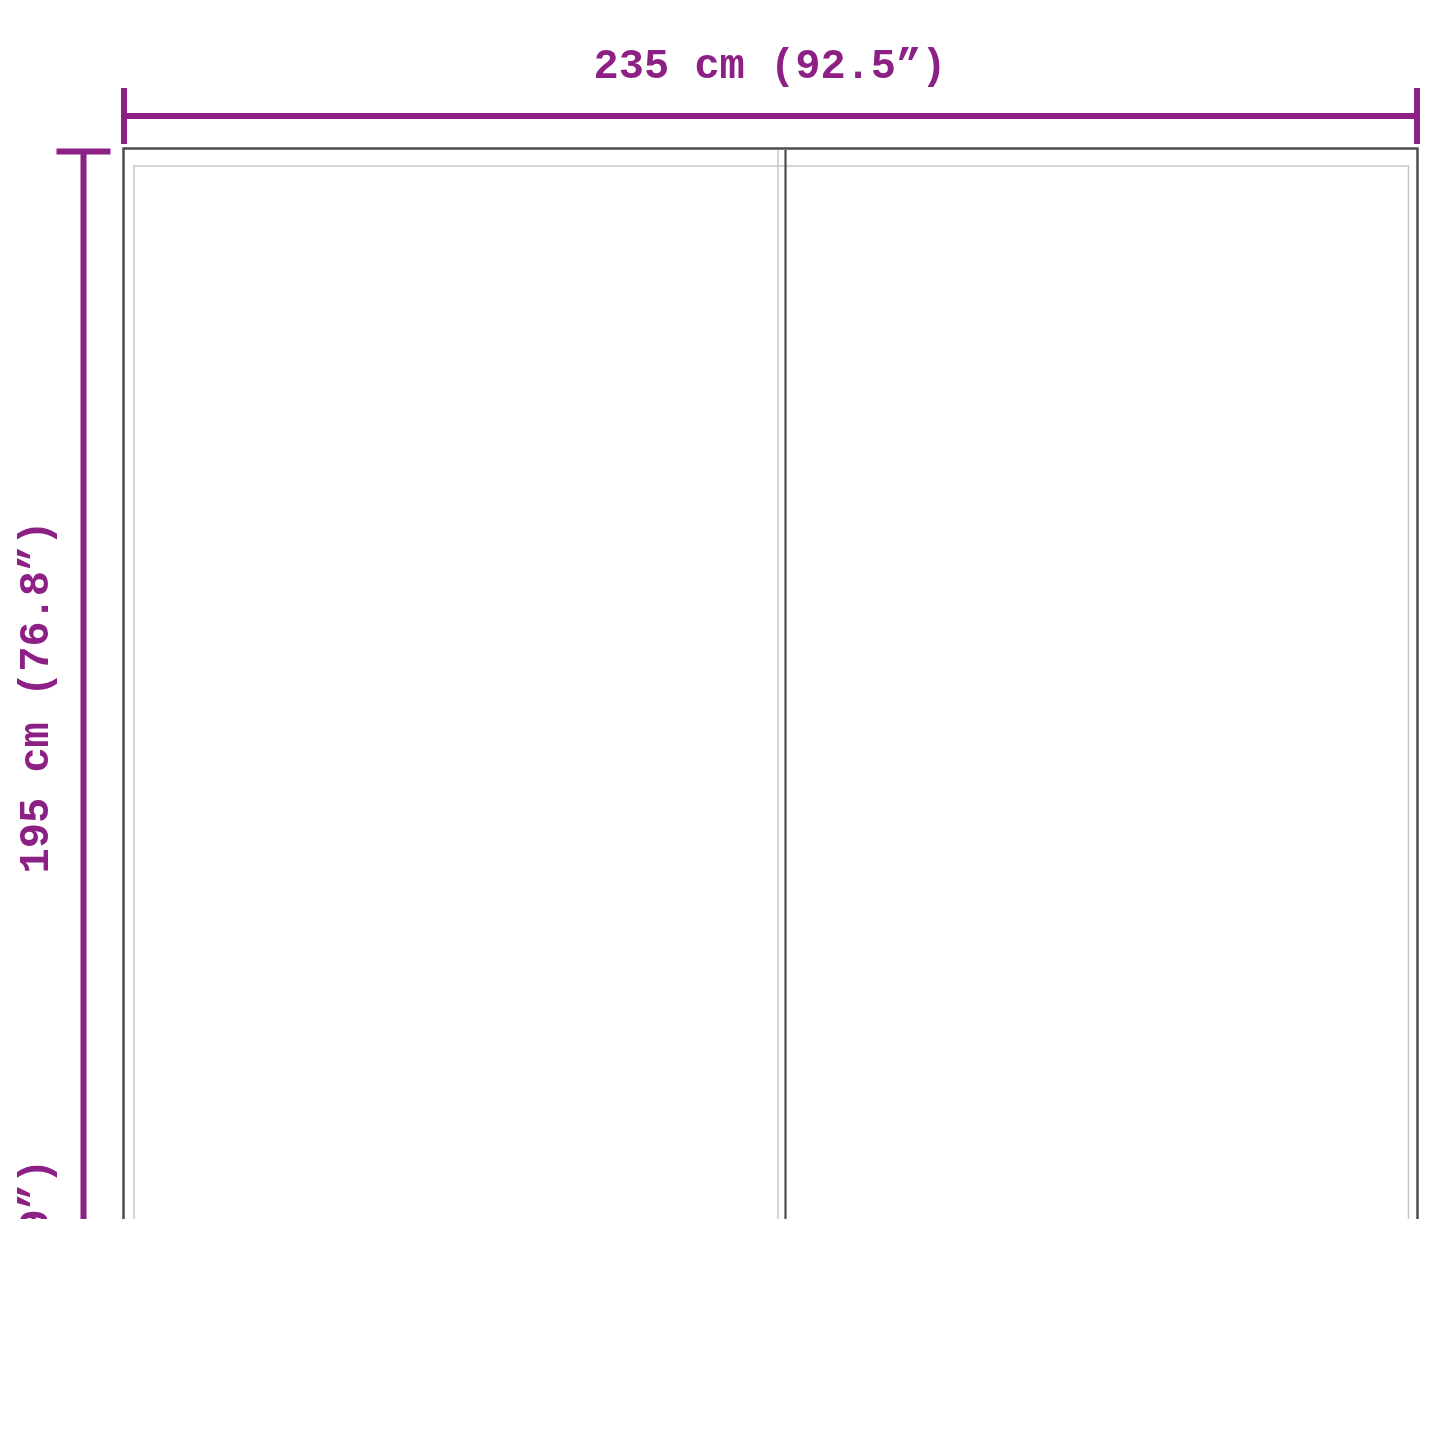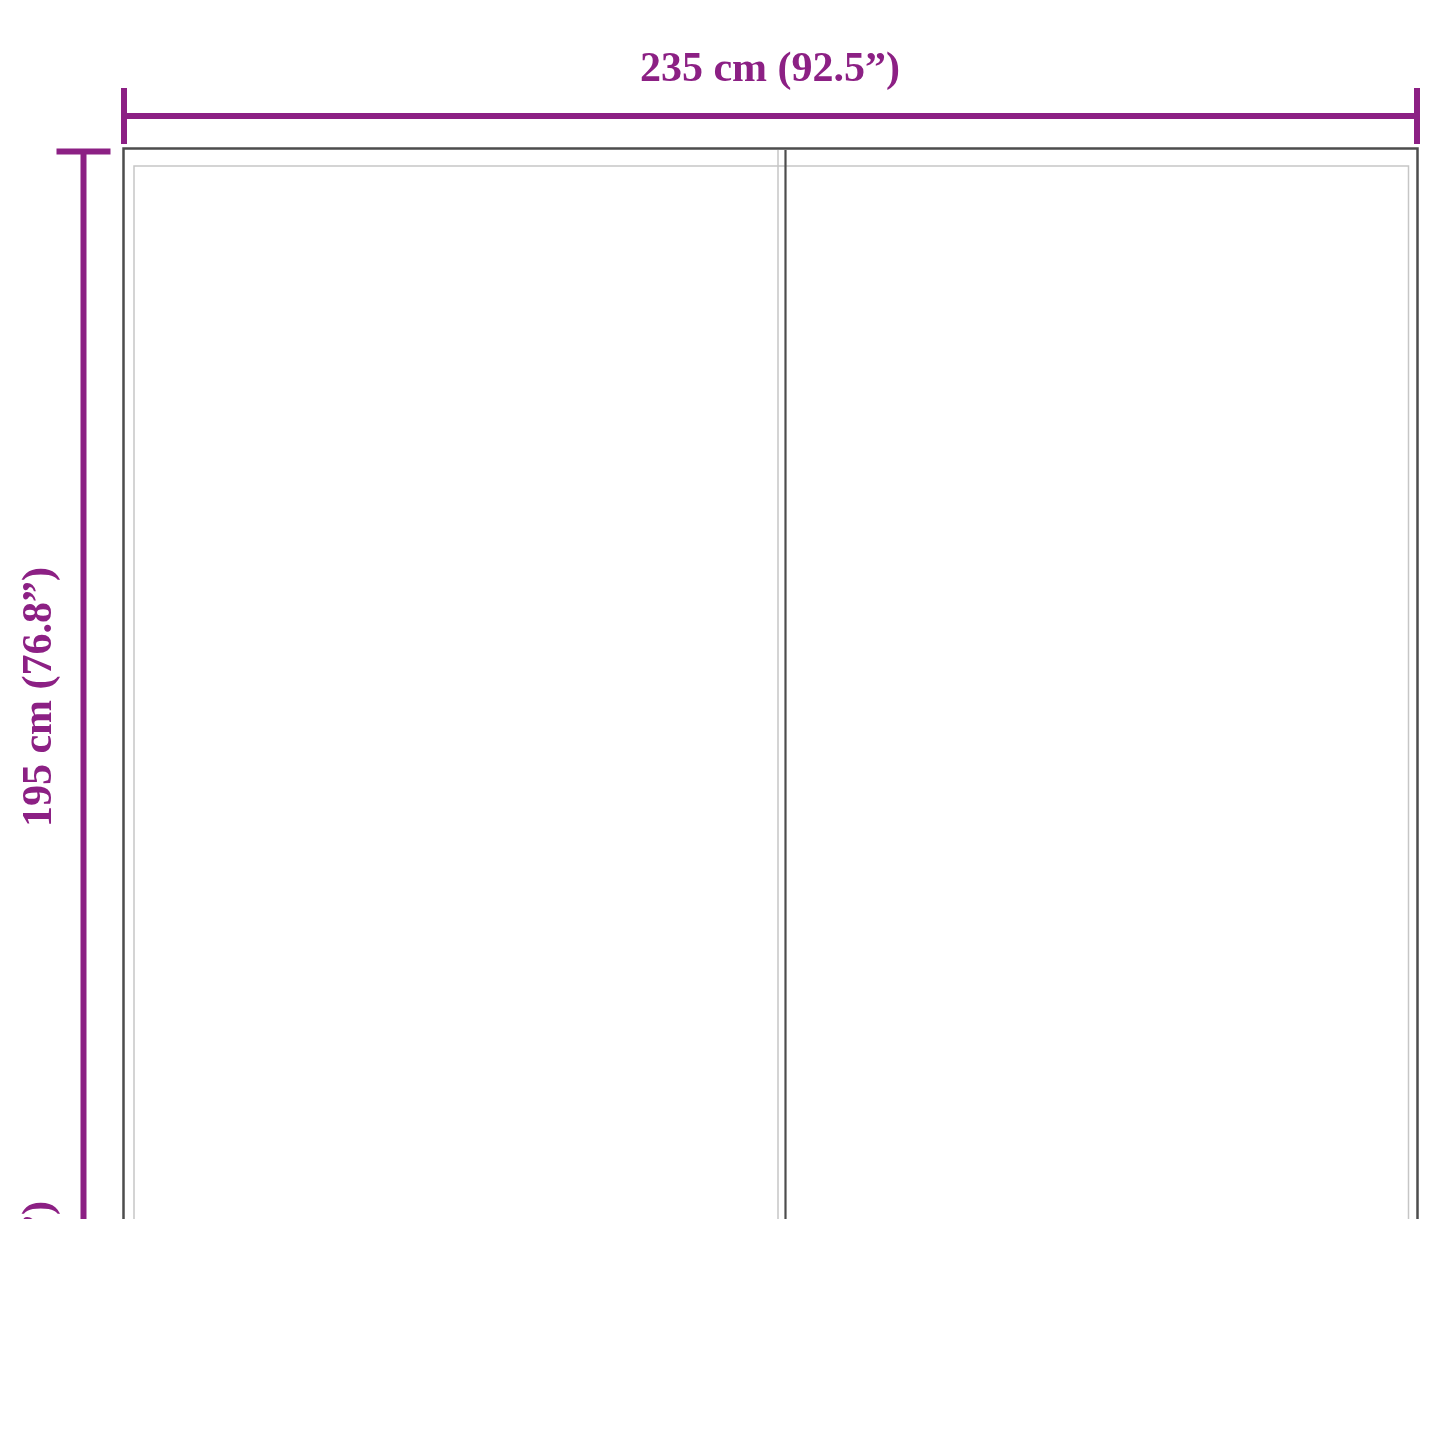--- a/index.html
+++ b/index.html
@@ -6,21 +6,21 @@
     --accent:#8C2084;
     --dark:#4D4D4D;
     --light:#C6C6C6;
     --bg:#FFFFFF;
   }
   html,body{margin:0;padding:0;background:var(--bg);}
   .canvas{
     position:relative;
     width:1445px;height:1219px;
     background:var(--bg);
-    font-family:Liberation Serif, serif;
+    font-family:Liberation Mono, monospace;
     overflow:hidden;
   }
   .canvas svg{position:absolute;left:0;top:0;}
   .stroke-dark{stroke:var(--dark);fill:none;}
   .stroke-light{stroke:var(--light);fill:none;}
   .stroke-accent{stroke:var(--accent);fill:none;}
   .dim-label{
     position:absolute;
     color:var(--accent);
     font-weight:bold;

